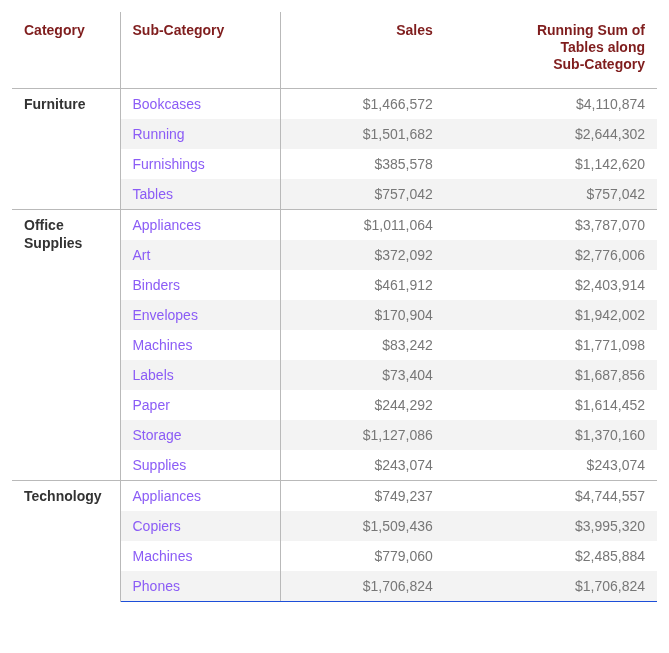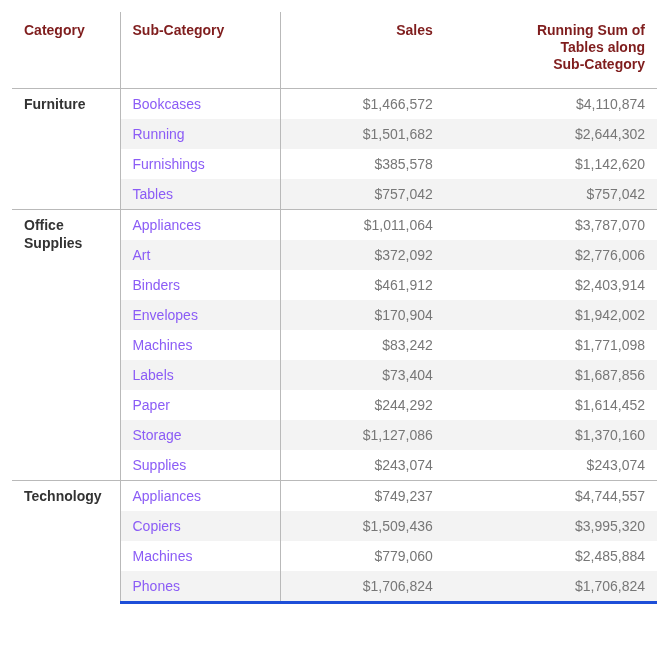--- a/index.html
+++ b/index.html
@@ -60,21 +60,21 @@
     tbody tr.stripe td.sales-cell,
     tbody tr.stripe td.running-cell {
       background: #f3f3f3;
     }
     tbody tr.group-start td.subcat-cell,
     tbody tr.group-start td.sales-cell,
     tbody tr.group-start td.running-cell {
       border-top: 1px solid #b9b9b9;
     }
     tbody tr.table-end td {
-      border-bottom: 3px solid #1d4ed8;
+      border-bottom: 1px solid #1d4ed8;
     }
     td.cat-cell {
       font-weight: 600;
       color: #333;
       vertical-align: top;
       background: #fff;
       width: 108px;
       border-right: 1px solid #b9b9b9;
       line-height: 1.25;
       padding-top: 7px;

